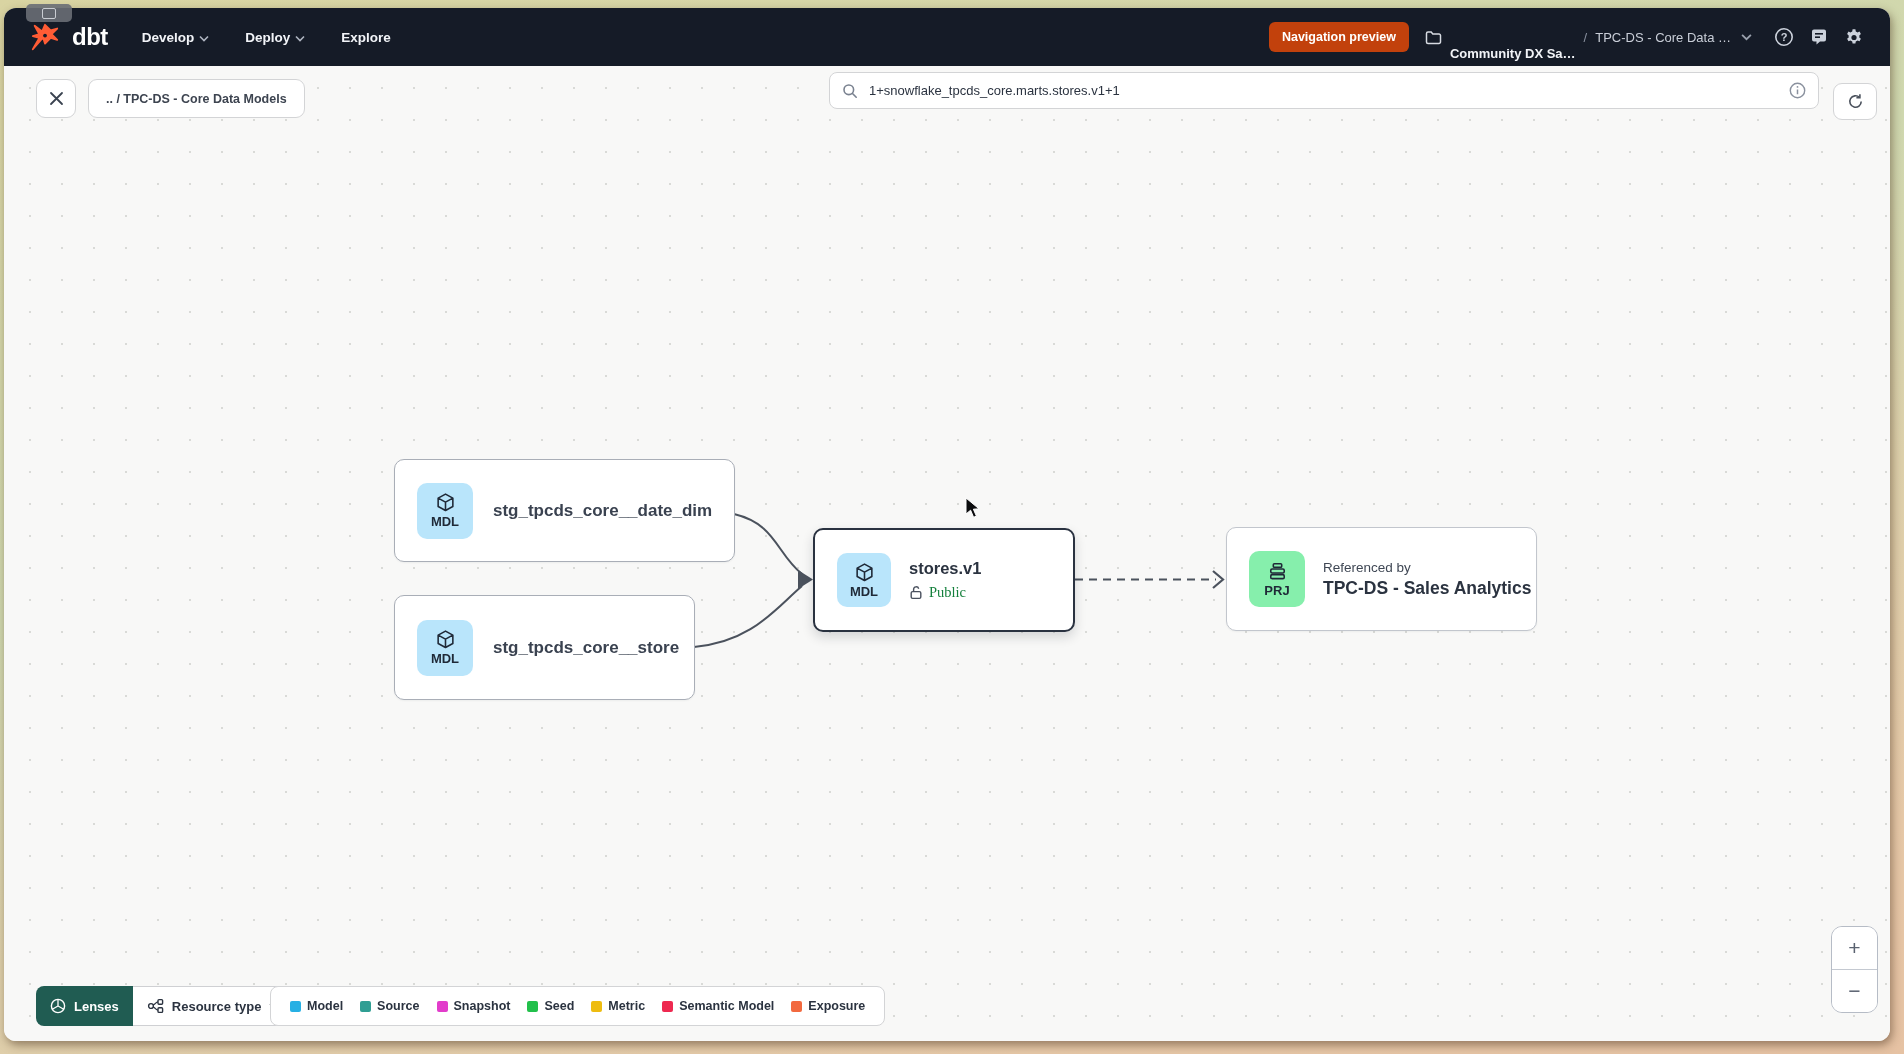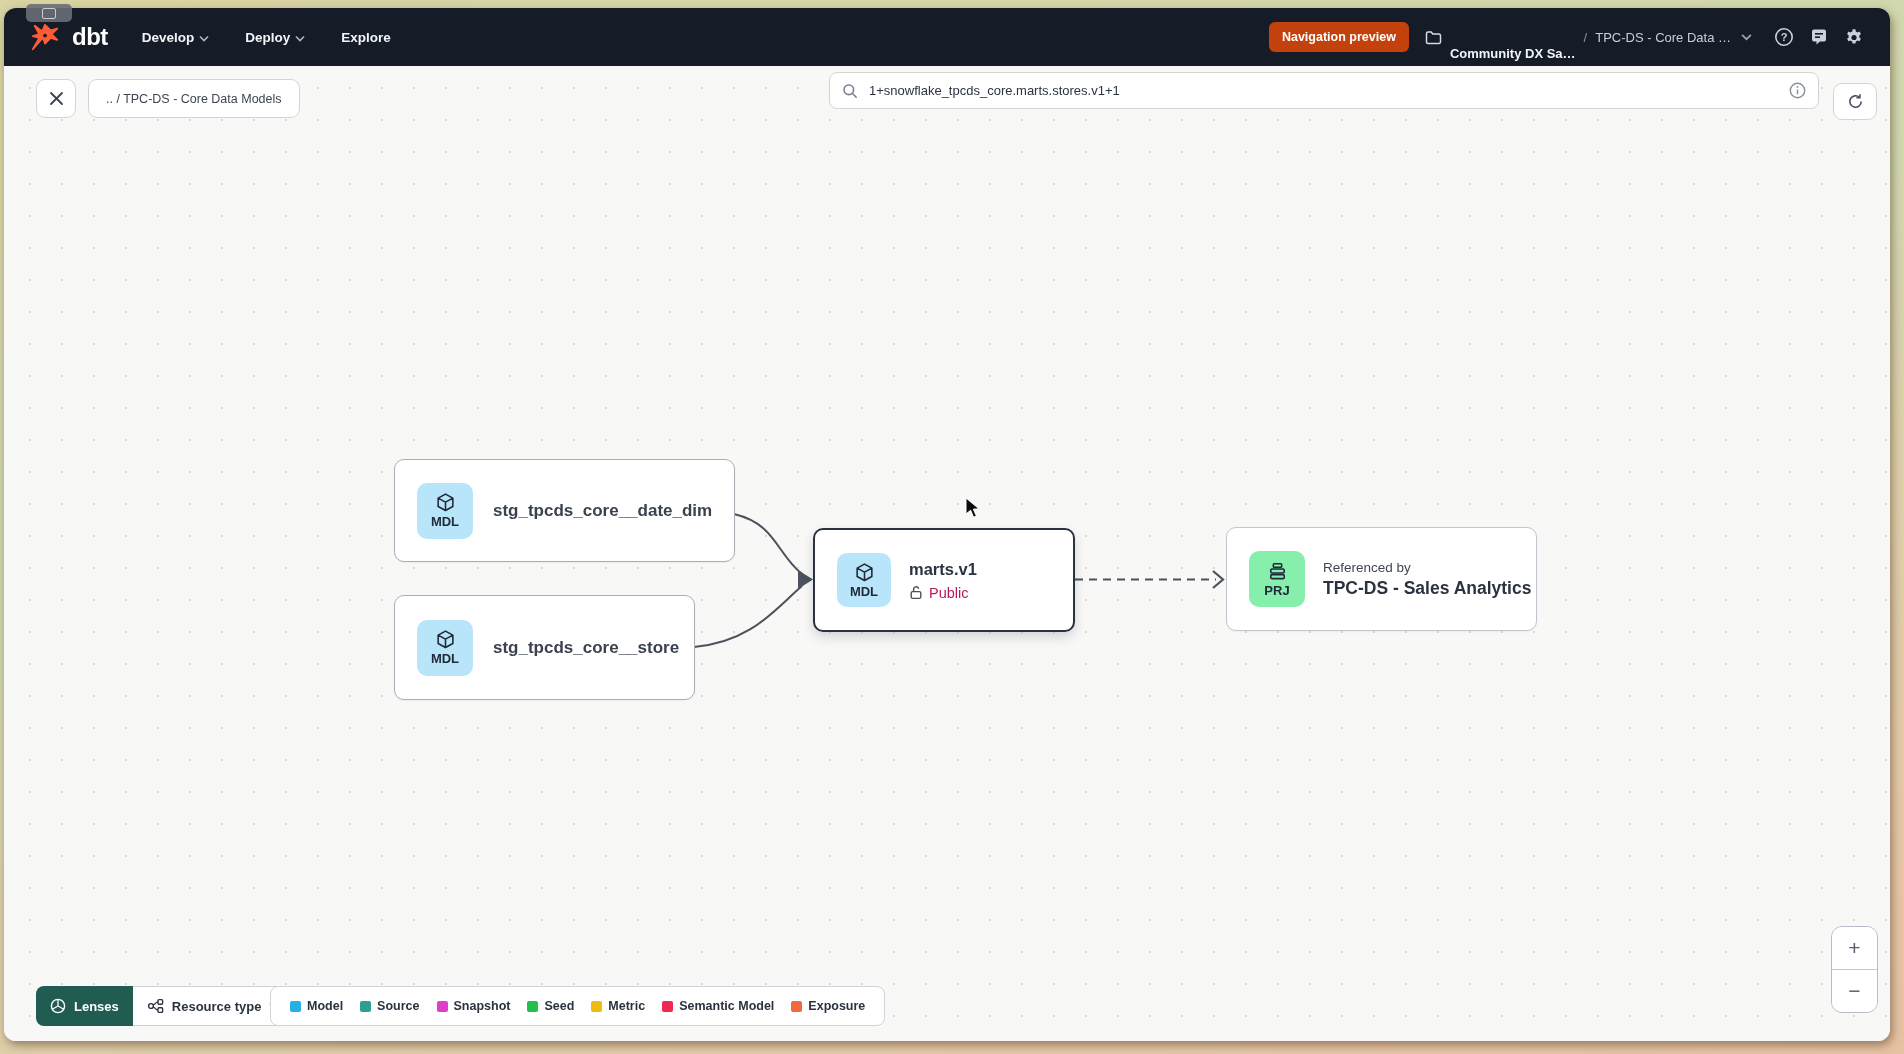--- a/index.html
+++ b/index.html
@@ -30,33 +30,33 @@
   .nav-icon{width:20px;height:20px;display:flex;align-items:center;justify-content:center;cursor:pointer;}
   
   .stage{position:absolute;left:0;top:0;right:0;bottom:0;}
   .canvas-bg{position:absolute;left:0;top:58px;right:0;bottom:0;background:#f8f8f7;
     background-image:radial-gradient(circle,#d9dad7 1.3px,transparent 1.5px);background-size:32px 32px;background-position:10px 6px;}
   .edges{position:absolute;left:0;top:0;width:100%;height:100%;pointer-events:none;}
   
   .tool{position:absolute;background:#fff;border:1px solid #d3d4d6;border-radius:9px;box-sizing:border-box;
     display:flex;align-items:center;}
   .close-btn{left:32px;top:71px;width:40px;height:39px;justify-content:center;cursor:pointer;}
-  .path-chip{left:84px;top:71px;height:39px;padding:0 17px;font-size:12.5px;font-weight:400;color:#3d4450;cursor:pointer;}
+  .path-chip{left:84px;top:71px;height:39px;padding:0 17px;font-size:12.5px;font-weight:700;color:#3d4450;cursor:pointer;}
   .search-box{left:825px;top:64px;width:990px;height:37px;border-radius:8px;padding:0 12px;gap:9px;}
   .search-box input{border:none;outline:none;flex:1;font-size:13px;color:#2b3340;font-family:"Liberation Sans",sans-serif;background:transparent;}
   .refresh-btn{left:1829px;top:75px;width:44px;height:37px;justify-content:center;cursor:pointer;}
   
   .node{position:absolute;background:#fff;border:1.5px solid #a9aeb7;border-radius:10px;box-sizing:border-box;
     display:flex;align-items:center;padding:0 22px;gap:20px;cursor:pointer;box-shadow:0 1px 2px rgba(25,30,40,.05);}
   .node.selected{border:2.5px solid #2a3240;box-shadow:0 5px 12px rgba(20,26,36,.16);}
   .badge{width:56px;height:56px;border-radius:10px;display:flex;flex-direction:column;align-items:center;justify-content:center;flex:0 0 auto;}
   .badge .b-label{font-size:13px;font-weight:700;color:#1f2937;margin-top:1px;}
   .node-label{font-size:17px;font-weight:600;color:#3a4250;white-space:nowrap;}
   .node-title{font-size:16.5px;font-weight:600;color:#2b3340;}
-  .node-sub{display:flex;align-items:center;gap:6px;margin-top:6px;font-size:14.5px;color:#be185d;}
+  .node-sub{display:flex;align-items:center;gap:6px;margin-top:6px;font-size:14.5px;color:#15803d;font-family:Liberation Serif, serif;}
   .ref-top{font-size:13.5px;color:#3f4754;}
   .ref-name{font-size:17.5px;font-weight:600;color:#2b3340;margin-top:3px;white-space:nowrap;}
   
   .footer-group{position:absolute;left:32px;bottom:15px;display:flex;height:40px;z-index:20;}
   .lenses-seg{display:flex;align-items:center;gap:8px;padding:0 14px;border-radius:8px 0 0 8px;cursor:pointer;}
   .lenses-seg span{color:#fff;font-size:13px;font-weight:700;}
   .res-seg{display:flex;align-items:center;gap:8px;background:#fff;border:1px solid #cfd0d3;border-left:none;
     border-radius:0 8px 8px 0;padding:0 14px;cursor:pointer;font-size:13px;font-weight:600;color:#2b3340;box-sizing:border-box;}
   .legend{position:absolute;left:266px;bottom:15px;height:40px;background:#fff;border:1px solid #d3d4d6;border-radius:8px;
     display:flex;align-items:center;gap:17px;padding:0 19px;box-sizing:border-box;z-index:20;}
@@ -198,21 +198,21 @@
       </div>
 
       <div class="node selected" style="left:809px;top:520px;width:262px;height:104px;gap:18px;">
         <div class="badge badge-mdl" style="width: 54px; height: 54px; background: rgb(185, 229, 251);">
           <svg width="21" height="21" viewBox="0 0 20 20">
               <path d="M10 2 L17 5.8 V13.8 L10 17.6 L3 13.8 V5.8 Z M3 5.8 L10 9.6 L17 5.8 M10 9.6 V17.6" fill="none" stroke="#1f2937" stroke-width="1.5" stroke-linejoin="round"></path>
             </svg>
           <span class="b-label">MDL</span>
         </div>
         <div>
-          <div class="node-title">marts.v1</div>
+          <div class="node-title">stores.v1</div>
           <div class="node-sub">
             <svg width="14" height="15" viewBox="0 0 14 15">
                 <rect x="2.2" y="6.6" width="9.6" height="6.8" rx="1.4" fill="none" stroke="#4a515e" stroke-width="1.4"></rect>
                 <path d="M4.6 6.6 V4.4 a2.6 2.6 0 0 1 5.1 -0.7" fill="none" stroke="#4a515e" stroke-width="1.4"></path>
               </svg>
             <span>Public</span>
           </div>
         </div>
       </div>
 

